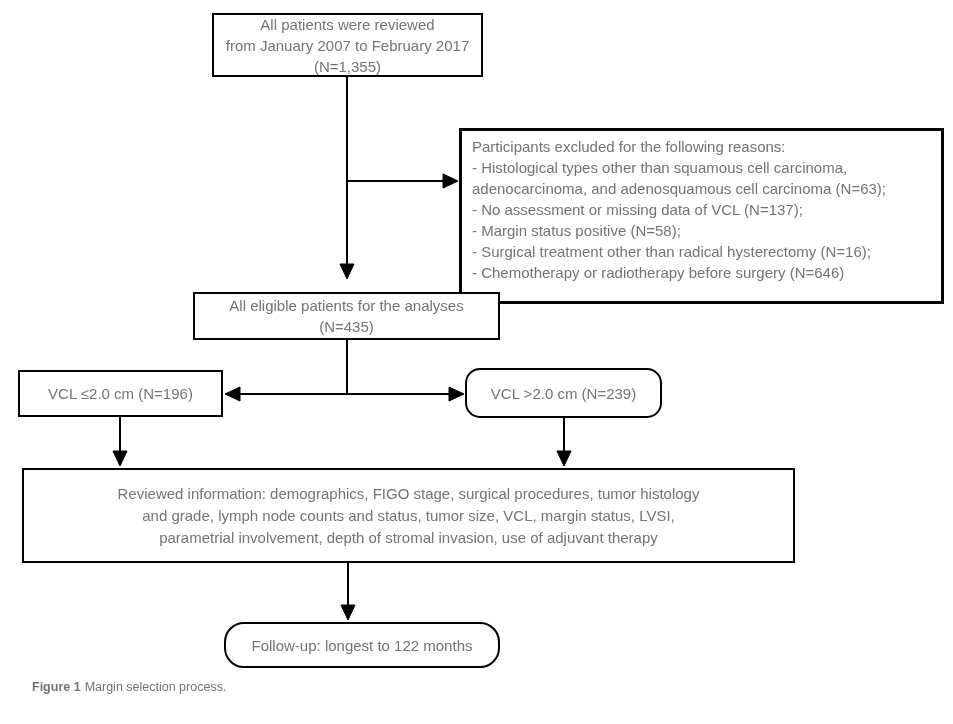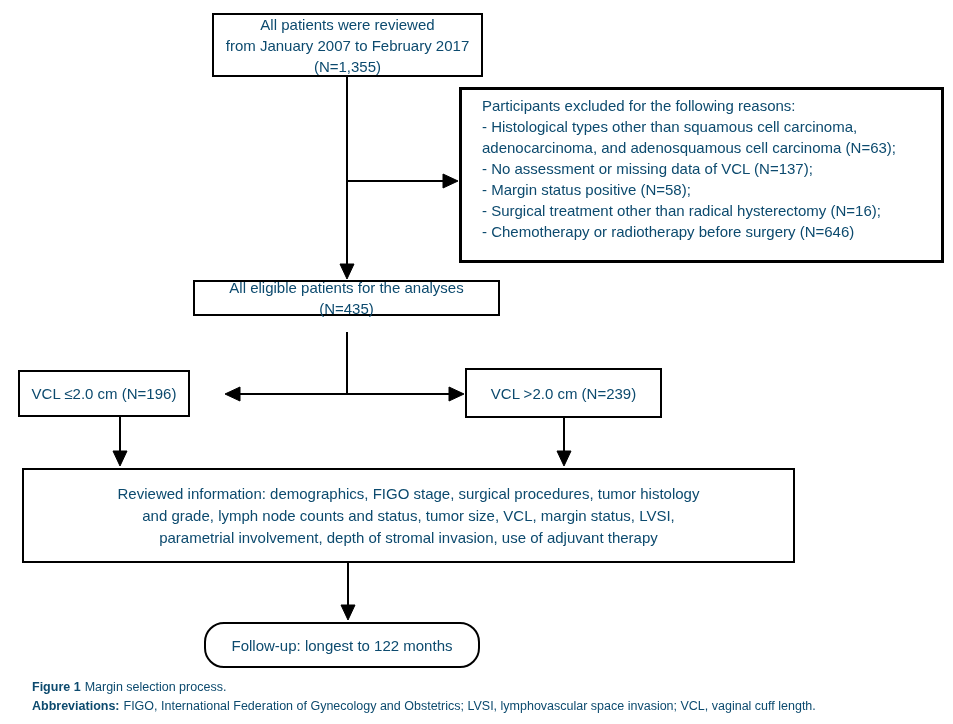--- a/index.html
+++ b/index.html
@@ -6,21 +6,21 @@
     margin: 0;
     padding: 0;
     background: #ffffff;
   }
   .canvas {
     position: relative;
     width: 953px;
     height: 724px;
     background: #ffffff;
     font-family: "Liberation Sans", "DejaVu Sans", sans-serif;
-    color: #0c4a6e;
+    color: #737373;
     overflow: hidden;
   }
   .connectors {
     position: absolute;
     left: 0;
     top: 0;
     width: 953px;
     height: 724px;
   }
   .fc-box {
@@ -33,30 +33,31 @@
     justify-content: center;
     text-align: center;
     font-size: 15px;
     line-height: 21px;
     white-space: pre-line;
   }
   .fc-box.left-align {
     align-items: flex-start;
     justify-content: flex-start;
     text-align: left;
-    padding: 5px 20px;
+    padding: 5px 10px;
     border-width: 3px;
+    margin-top: 41px;
   }
   .box-top        { left: 212px; top: 13px;  width: 271px; height: 64px; }
   .box-excluded   { left: 459px; top: 87px;  width: 485px; height: 176px; }
-  .box-eligible   { left: 193px; top: 280px; width: 307px; height: 36px; }
-  .box-vcl-short  { left: 18px;  top: 370px; width: 172px; height: 47px; }
-  .box-vcl-long   { left: 465px; top: 368px; width: 197px; height: 50px; }
+  .box-eligible   { left: 193px; top: 292px; width: 307px; height: 48px; }
+  .box-vcl-short  { left: 18px;  top: 370px; width: 205px; height: 47px; }
+  .box-vcl-long   { left: 465px; top: 368px; width: 197px; height: 50px; border-radius: 15px; }
   .box-reviewed   { left: 22px;  top: 468px; width: 773px; height: 95px; line-height: 22px; }
-  .box-followup   { left: 204px; top: 622px; width: 276px; height: 46px; border-radius: 20px; }
+  .box-followup   { left: 224px; top: 622px; width: 276px; height: 46px; border-radius: 20px; }
 
   .caption-area {
     position: absolute;
     left: 8px;
     top: 678px;
     width: 930px;
     font-size: 12.5px;
     line-height: 19px;
   }
   .caption-line { white-space: nowrap; }
@@ -118,18 +119,15 @@
   <div class="fc-box box-reviewed">Reviewed information: demographics, FIGO stage, surgical procedures, tumor histology
 and grade, lymph node counts and status, tumor size, VCL, margin status, LVSI,
 parametrial involvement, depth of stromal invasion, use of adjuvant therapy</div>
 
   <div class="fc-box box-followup">Follow-up: longest to 122 months</div>
 
   <div class="caption-area">
     <div class="caption-line">
       <span class="caption-label">Figure 1</span><span>Margin selection process.</span>
     </div>
-    <div class="caption-line">
-      <span class="caption-label">Abbreviations:</span><span>FIGO, International Federation of Gynecology and Obstetrics; LVSI, lymphovascular space invasion; VCL, vaginal cuff length.</span>
-    </div>
   </div>
 
 </div>
 
 </body></html>

